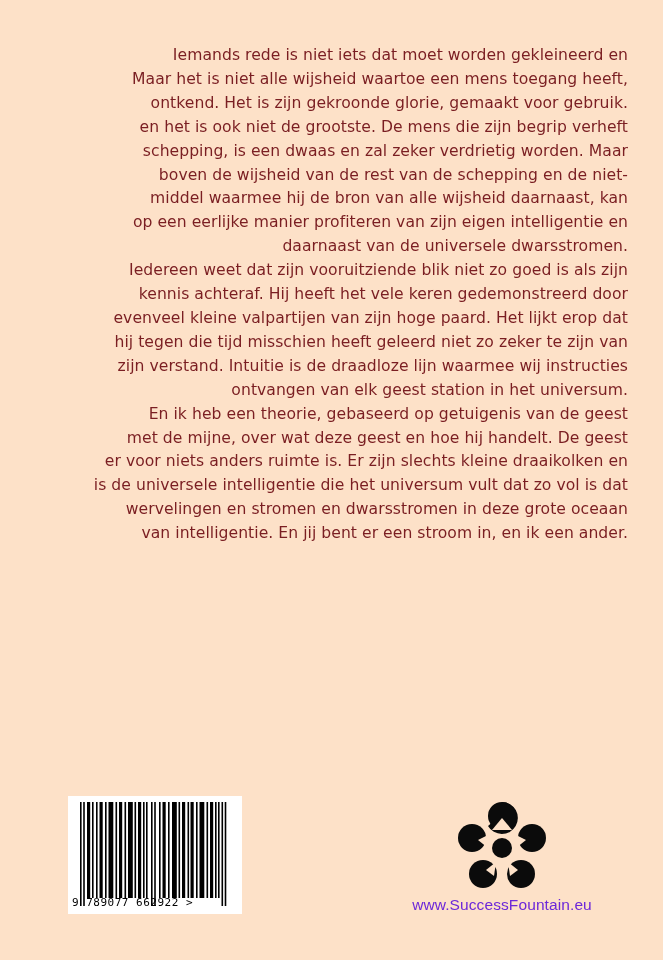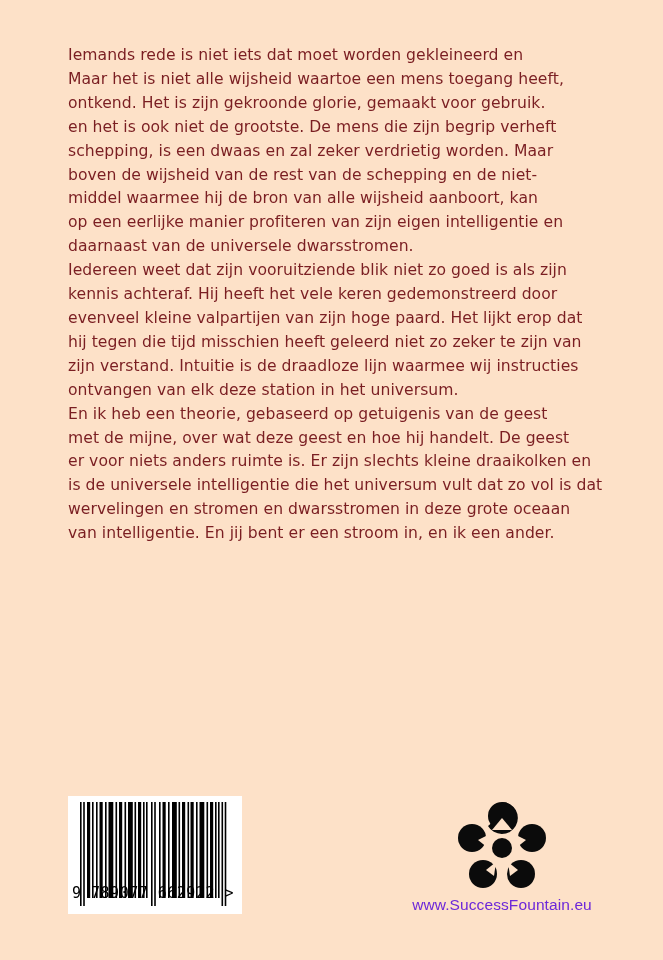--- a/index.html
+++ b/index.html
@@ -20,40 +20,41 @@
       top: 44px;
       width: 560px;
       color: #7a1e22;
       font-size: 15.6px;
       line-height: 23.9px;
       letter-spacing: 0.05px;
     }
     .text-block .line {
       display: block;
       white-space: nowrap;
+      text-align: right;
     }
     .barcode {
       position: absolute;
       left: 68px;
       top: 796px;
       width: 174px;
       height: 118px;
       background: #ffffff;
     }
     .barcode svg {
       position: absolute;
       left: 0;
       top: 0;
     }
     .barcode-digits {
       position: absolute;
       left: 4px;
-      top: 88px;
+      top: 100px;
       font-family: "DejaVu Sans Mono", monospace;
-      font-size: 15px;
+      font-size: 11px;
       color: #000;
       white-space: pre;
       letter-spacing: 0.5px;
     }
     .logo {
       position: absolute;
       left: 452px;
       top: 796px;
       width: 100px;
       height: 100px;
@@ -74,31 +75,31 @@
 <body>
 
 <div class="text-block">
   <div>
     <span class="line">Iemands rede is niet iets dat moet worden gekleineerd en</span>
     <span class="line">Maar het is niet alle wijsheid waartoe een mens toegang heeft,</span>
     <span class="line">ontkend. Het is zijn gekroonde glorie, gemaakt voor gebruik.</span>
     <span class="line">en het is ook niet de grootste. De mens die zijn begrip verheft</span>
     <span class="line">schepping, is een dwaas en zal zeker verdrietig worden. Maar</span>
     <span class="line">boven de wijsheid van de rest van de schepping en de niet-</span>
-    <span class="line">middel waarmee hij de bron van alle wijsheid aanboort, kan</span>
+    <span class="line">middel waarmee hij de bron van alle wijsheid daarnaast, kan</span>
     <span class="line">op een eerlijke manier profiteren van zijn eigen intelligentie en</span>
     <span class="line">daarnaast van de universele dwarsstromen.</span>
   </div>
   <div>
     <span class="line">Iedereen weet dat zijn vooruitziende blik niet zo goed is als zijn</span>
     <span class="line">kennis achteraf. Hij heeft het vele keren gedemonstreerd door</span>
     <span class="line">evenveel kleine valpartijen van zijn hoge paard. Het lijkt erop dat</span>
     <span class="line">hij tegen die tijd misschien heeft geleerd niet zo zeker te zijn van</span>
     <span class="line">zijn verstand. Intuitie is de draadloze lijn waarmee wij instructies</span>
-    <span class="line">ontvangen van elk deze station in het universum.</span>
+    <span class="line">ontvangen van elk geest station in het universum.</span>
   </div>
   <div>
     <span class="line">En ik heb een theorie, gebaseerd op getuigenis van de geest</span>
     <span class="line">met de mijne, over wat deze geest en hoe hij handelt. De geest</span>
     <span class="line">er voor niets anders ruimte is. Er zijn slechts kleine draaikolken en</span>
     <span class="line">is de universele intelligentie die het universum vult dat zo vol is dat</span>
     <span class="line">wervelingen en stromen en dwarsstromen in deze grote oceaan</span>
     <span class="line">van intelligentie. En jij bent er een stroom in, en ik een ander.</span>
   </div>
 </div>

